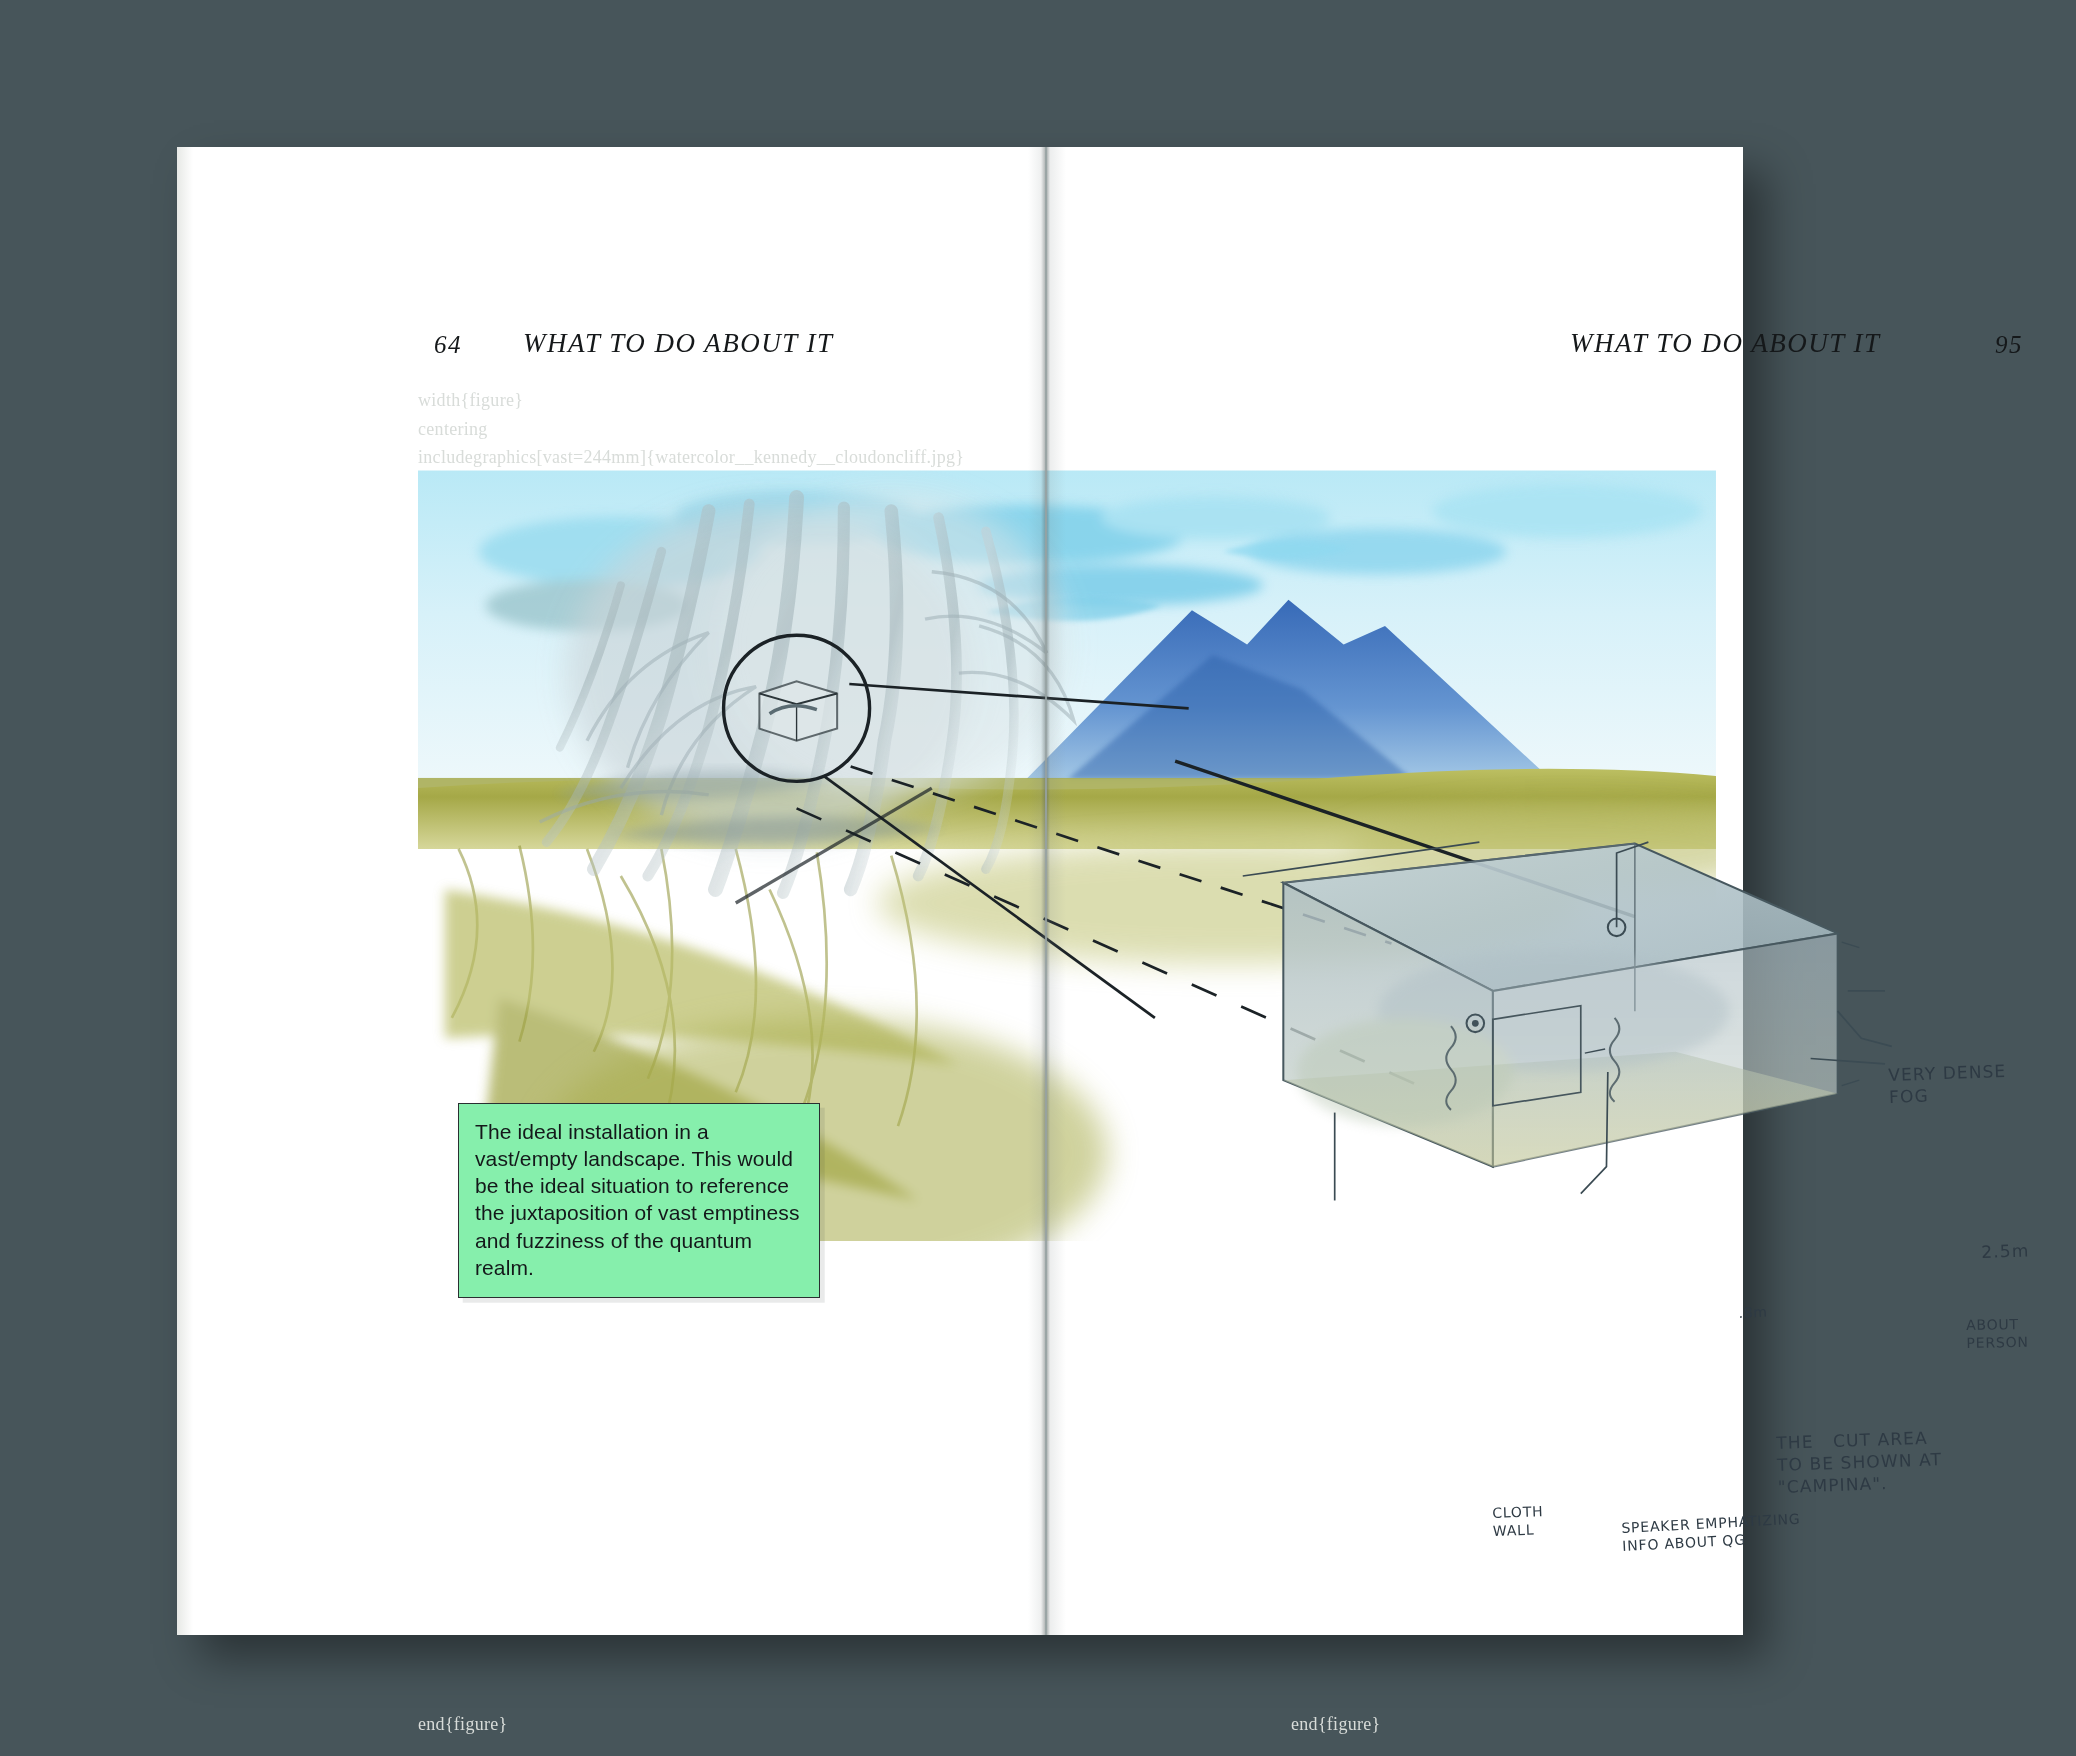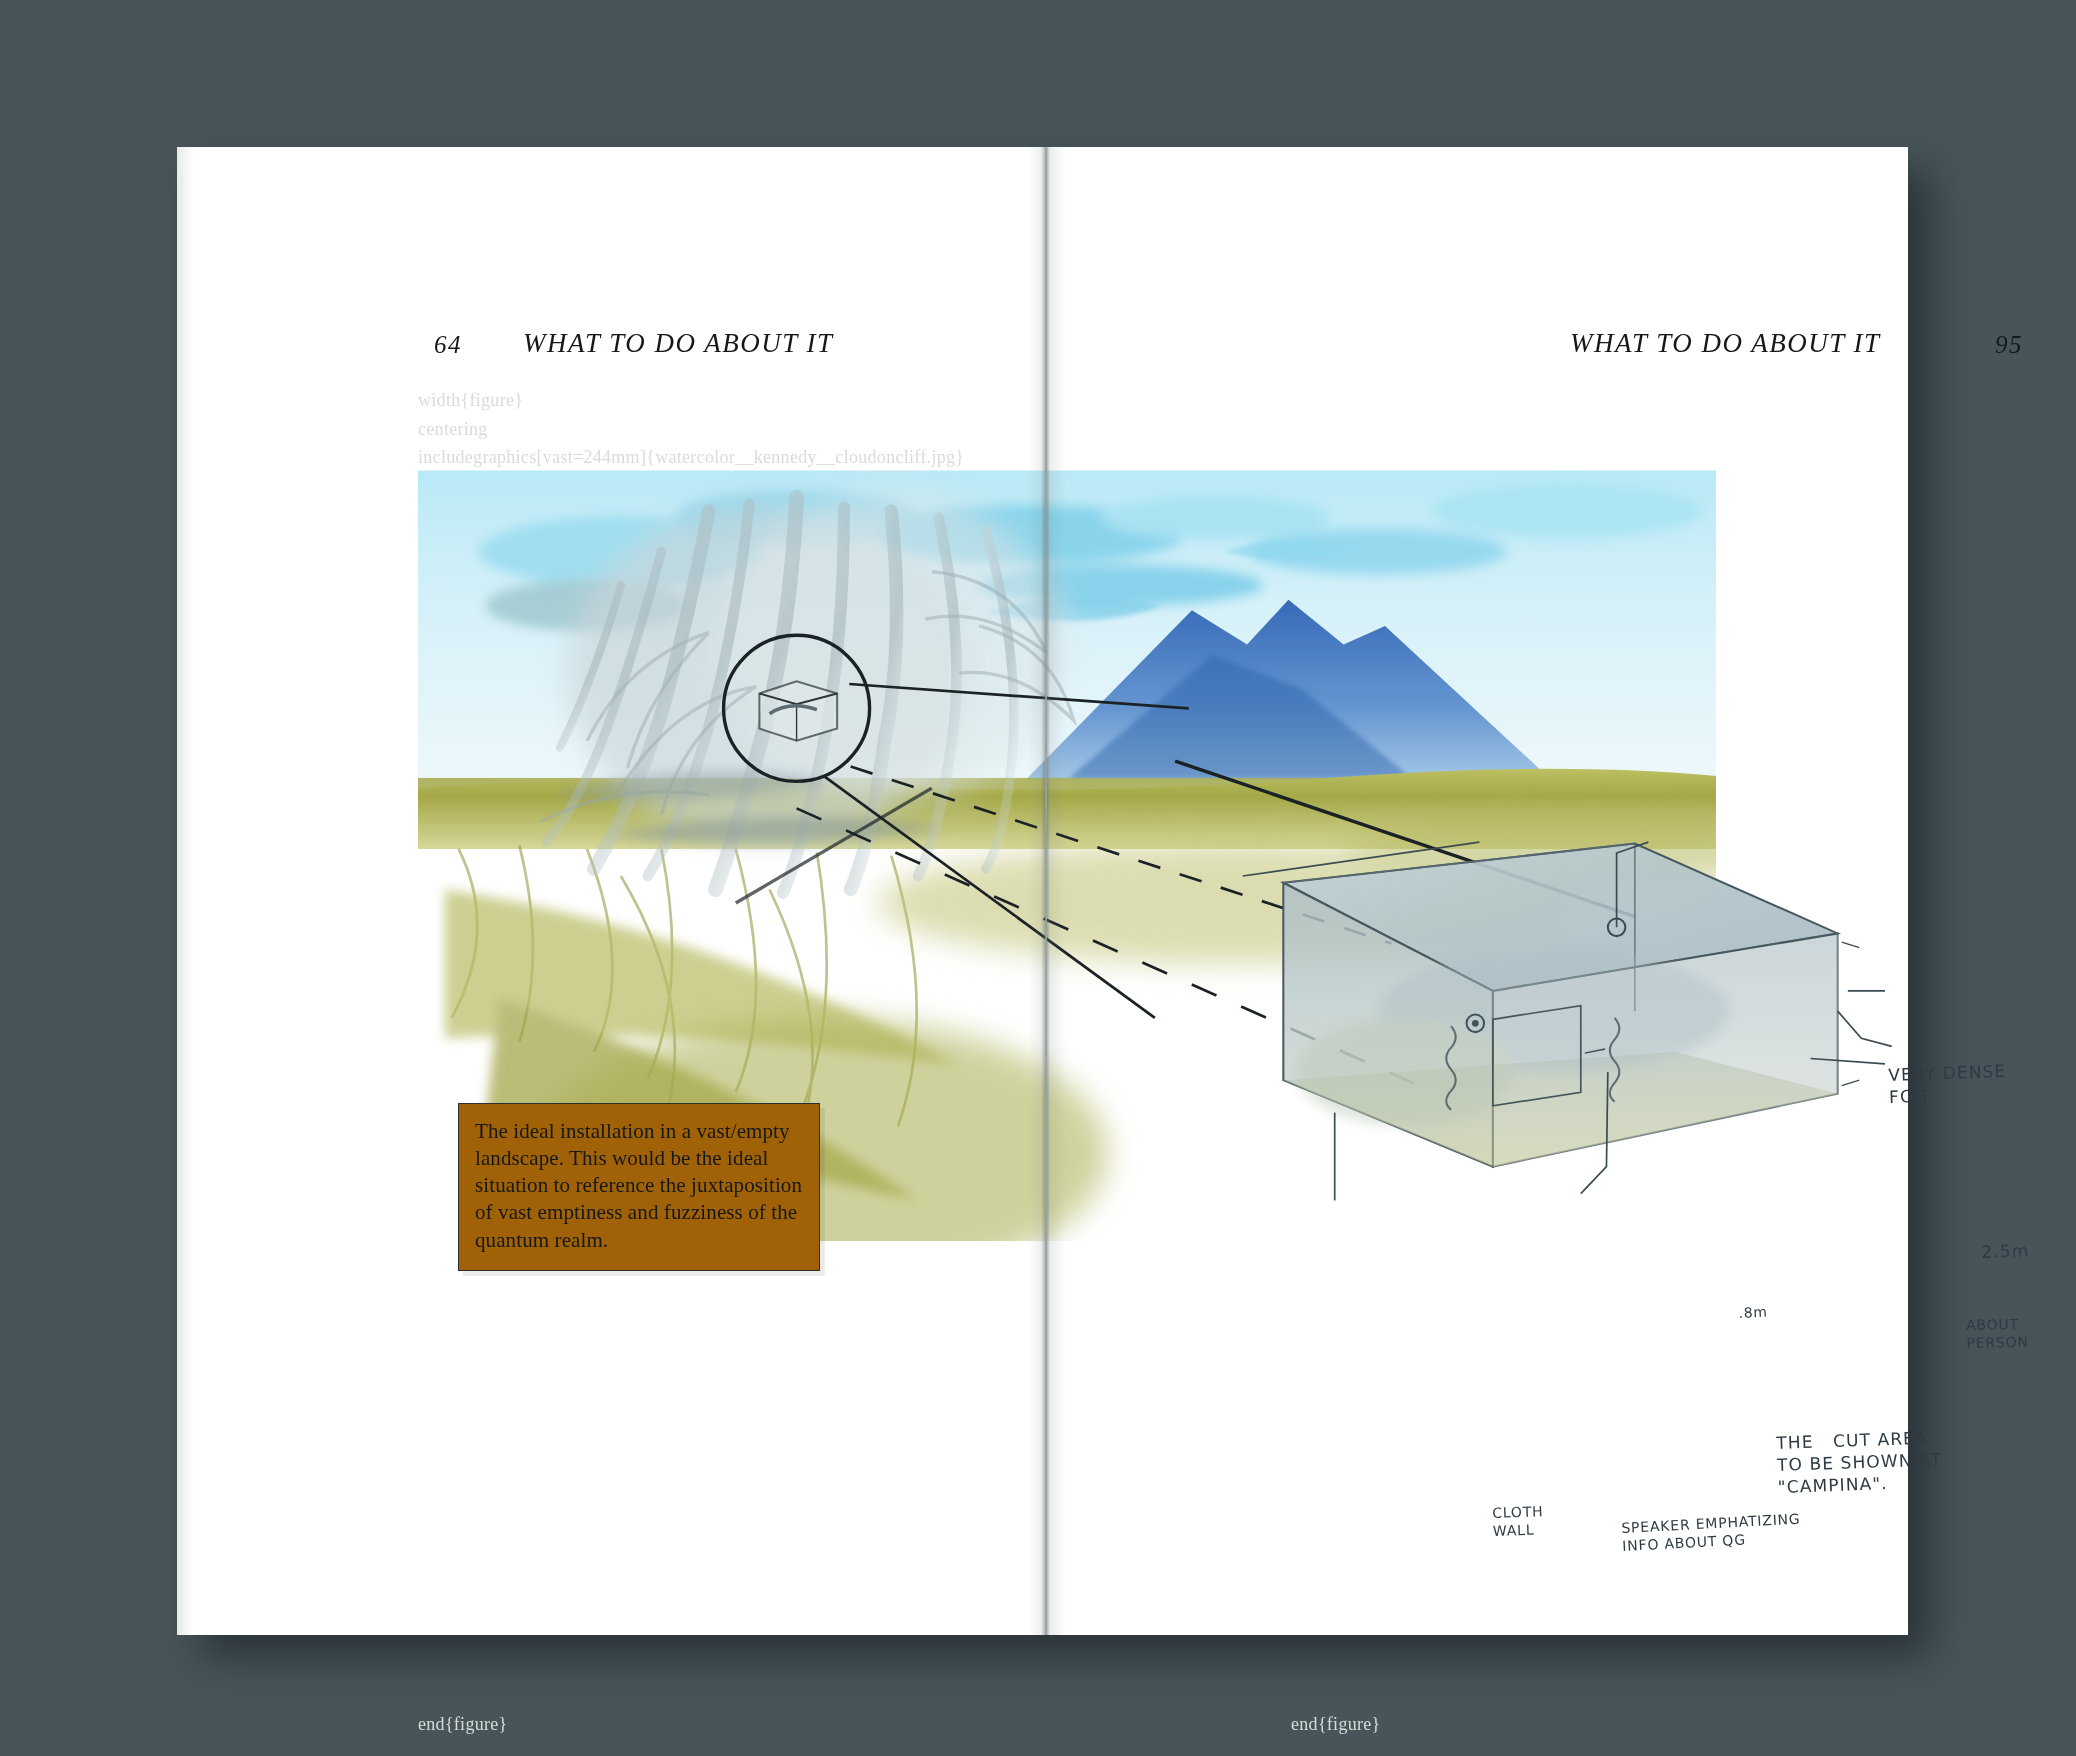--- a/index.html
+++ b/index.html
@@ -17,21 +17,21 @@
     width: 2077px;
     height: 1757px;
     background: #47555a;
   }
 
   
   #spread {
     position: absolute;
     left: 177px;
     top: 147px;
-    width: 1731px;
+    width: 1566px;
     height: 1488px;
     background: #ffffff;
     box-shadow: 23px 23px 41px rgba(0,0,0,0.40);
   }
 
   
   #spread::before {
     content: "";
     position: absolute;
     left: 0; top: 0;
@@ -106,24 +106,24 @@
   }
   #artsvg { position: absolute; left: 0; top: 0; }
 
   
   #caption-box {
     position: absolute;
     left: 281px;
     top: 956px;
     width: 329px;
     padding: 13.5px 15px 16px 16px;
-    background: #a16207;
+    background: #86efac;
     border: 1.4px solid #2a2f31;
     box-shadow: 4.7px 4.7px 0 rgba(40,50,50,0.10);
-    font-family: Liberation Serif, serif;
+    font-family: Liberation Sans, sans-serif;
     font-size: 21px;
     line-height: 1.30;
     color: #14181a;
     letter-spacing: 0.1px;
   }
 
   
   .hand {
     position: absolute;
     font-family: "DejaVu Sans", sans-serif;

